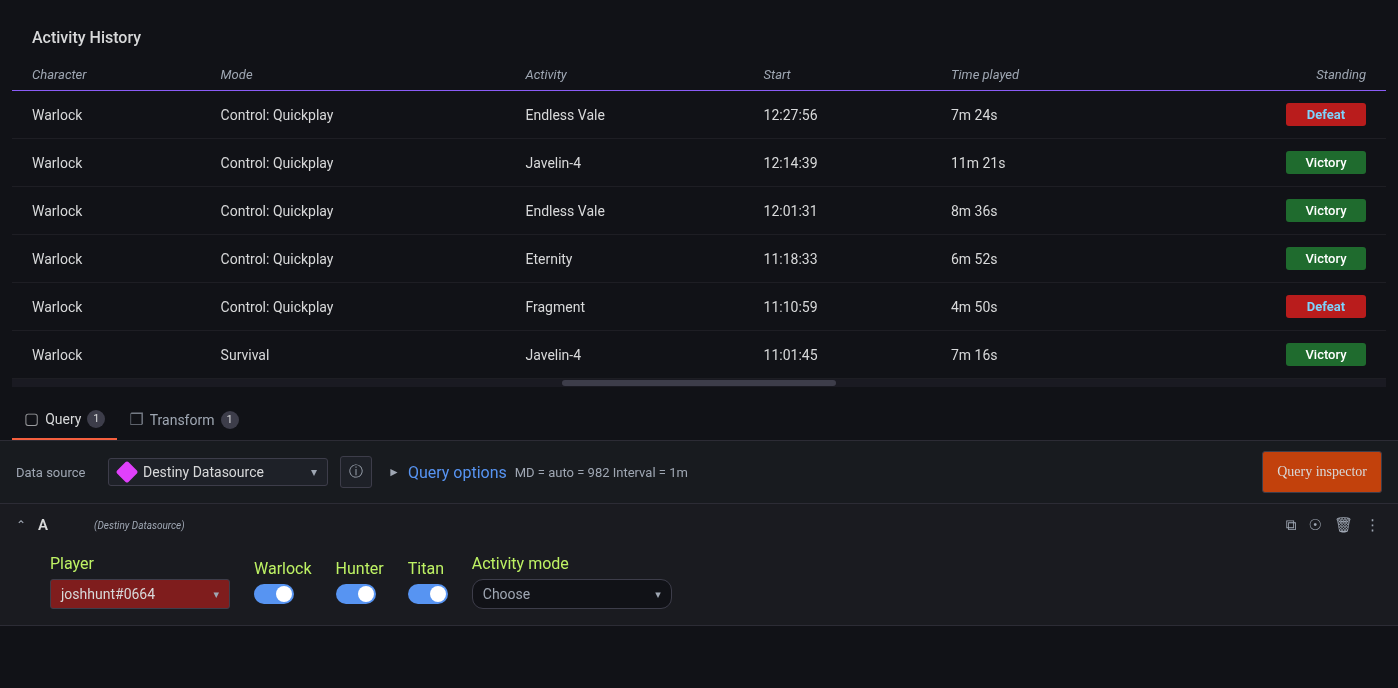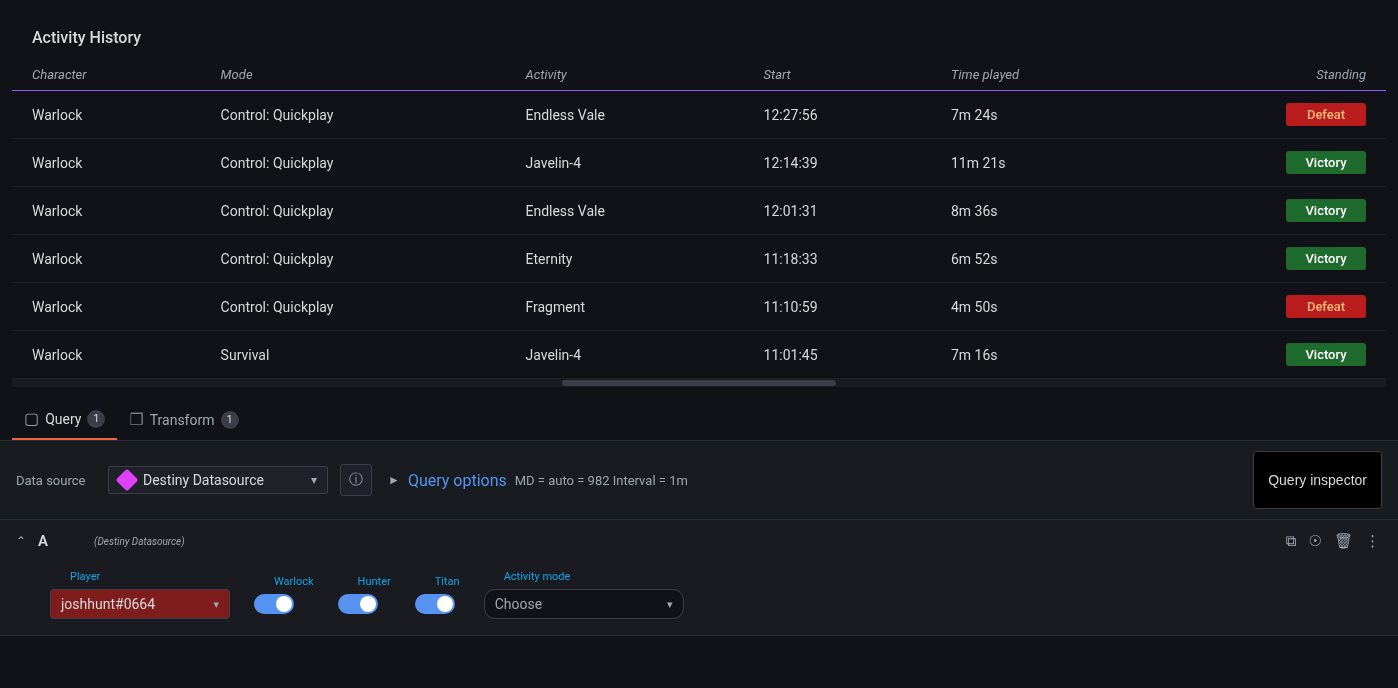--- a/index.html
+++ b/index.html
@@ -71,21 +71,22 @@
       text-align: center;
     }
 
     .standing-victory {
       background: #1f6b2e;
       color: #fff;
     }
 
     .standing-defeat {
       background: #b91c1c;
-      color: #fdba74;
+      color: #7dd3fc;
+      font-weight: bold;
     }
 
     
     .scrollbar-area {
       height: 8px;
       background: #1a1a22;
       position: relative;
     }
 
     .scrollbar-track {
@@ -211,28 +212,29 @@
       font-size: 16px;
       cursor: pointer;
     }
 
     .query-options-meta {
       color: #9fa7b3;
       font-size: 13px;
     }
 
     .query-inspector-btn {
-      background: #000000;
+      background: #c2410c;
       border: 1px solid #3d3d4a;
       border-radius: 3px;
-      padding: 20px 14px;
+      padding: 12px 14px;
       color: #d8d9da;
       font-size: 14px;
       cursor: pointer;
       white-space: nowrap;
+      font-family: Liberation Serif, serif;
     }
 
     
     .query-a-section {
       background: #1a1b20;
       margin: 0;
       border-bottom: 1px solid #2c2c35;
     }
 
     .query-a-header {
@@ -283,23 +285,22 @@
       padding: 8px 16px 16px 50px;
     }
 
     .field-group {
       display: flex;
       flex-direction: column;
       gap: 6px;
     }
 
     .field-label {
-      font-size: 11px;
-      color: #0ea5e9;
-      margin-left: 20px;
+      font-size: 16px;
+      color: #bef264;
     }
 
     .field-select {
       display: flex;
       align-items: center;
       background: #7f1d1d;
       border: 1px solid #3d3d4a;
       border-radius: 3px;
       padding: 6px 10px;
       gap: 8px;

